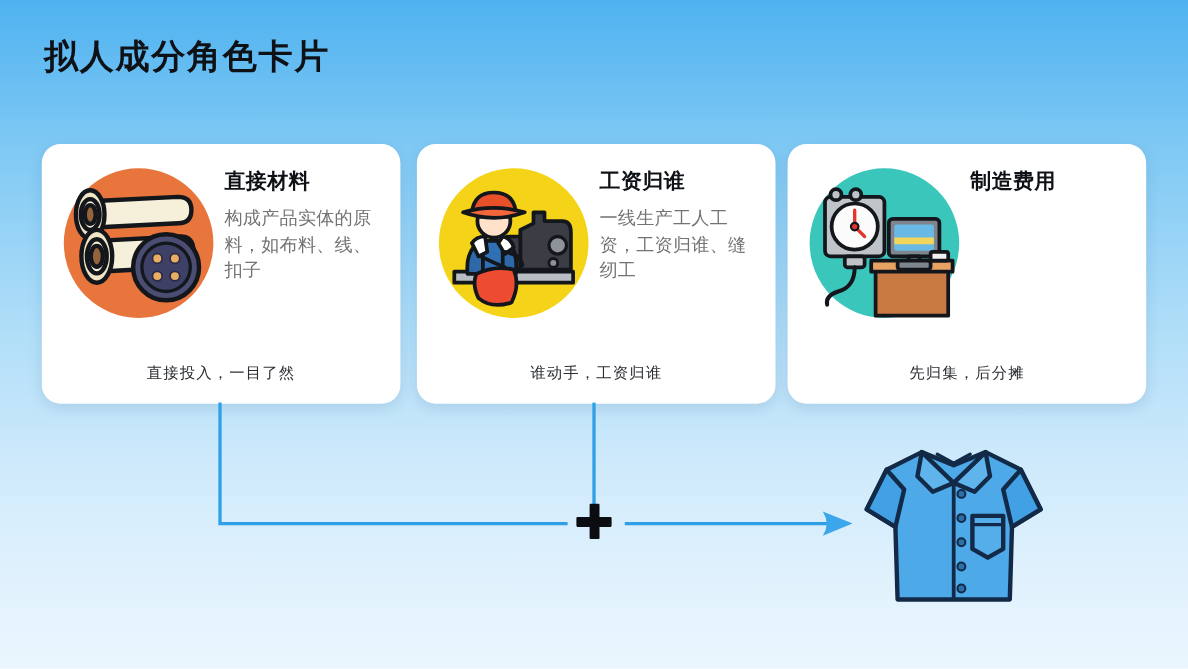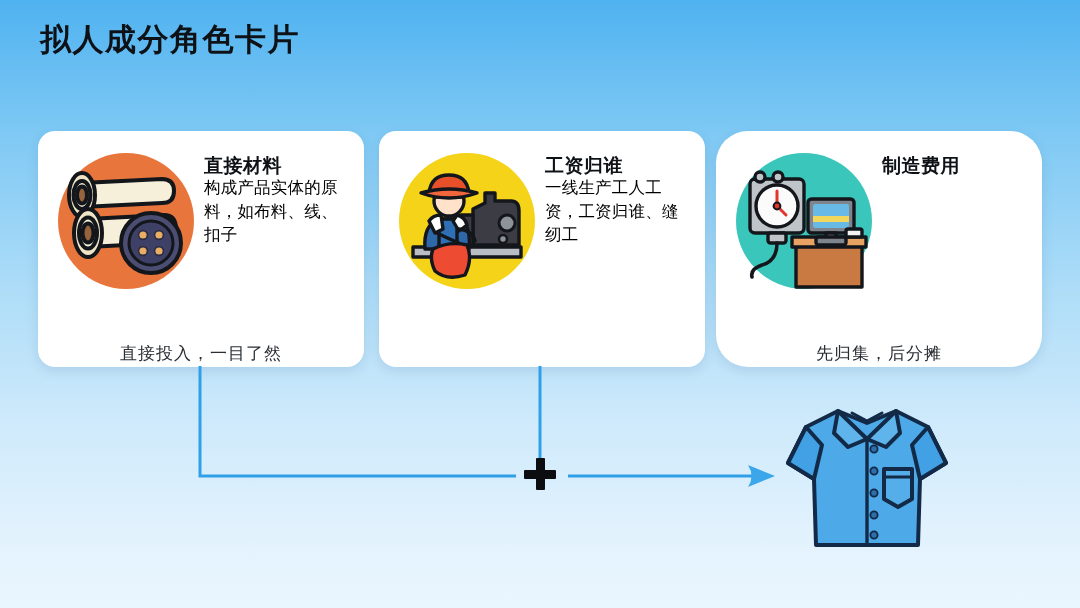--- a/index.html
+++ b/index.html
@@ -18,21 +18,21 @@
     width: 1080px;
     height: 608px;
     background: linear-gradient(180deg, #4FB2F0 0%, #7FC9F4 22%, #AEDDF8 48%, #CFEAFB 70%, #E2F2FD 88%, #EAF6FE 100%);
     overflow: hidden;
   }
 
   
   #page-title {
     position: absolute;
     left: 40px;
-    top: 23px;
+    top: 35px;
     font-size: 31px;
     font-weight: bold;
     color: #0E1116;
     letter-spacing: 1.5px;
     line-height: 1.1;
     white-space: nowrap;
     text-align: center;
   }
 
   
@@ -42,21 +42,21 @@
     width: 326px;
     height: 236px;
     background: #FFFFFF;
     border-radius: 17px;
     box-shadow: 0 4px 12px rgba(30, 80, 130, 0.13);
     box-sizing: border-box;
     overflow: hidden;
   }
   #card-0 { left: 38px; }
   #card-1 { left: 379px; }
-  #card-2 { left: 716px; border-radius: 32px; }
+  #card-2 { left: 716px; }
 
   .card-top {
     position: relative;
     height: 178px;
   }
   .icon-circle {
     position: absolute;
     left: 20px;
     top: 22px;
     width: 136px;
@@ -71,33 +71,33 @@
   }
   .card-title {
     font-size: 19px;
     font-weight: bold;
     color: #0E1116;
     letter-spacing: 0.5px;
     line-height: 1.12;
     white-space: nowrap;
   }
   .card-desc {
-    margin-top: 0;
+    margin-top: 12px;
     font-size: 16.5px;
-    color: #000000;
+    color: #737373;
     line-height: 1.42;
     letter-spacing: 0.2px;
   }
   .card-footer {
     position: absolute;
     left: 0;
     right: 0;
-    bottom: 2px;
+    bottom: 18px;
     text-align: center;
-    font-size: 17px;
+    font-size: 14px;
     color: #2A2E33;
     letter-spacing: 1px;
   }
 
   
   #flow {
     position: absolute;
     left: 0;
     top: 360px;
     width: 1080px;
@@ -210,20 +210,21 @@
 
             <path d="M34 96 Q50 88 68 92 Q74 106 66 122 Q48 128 36 118 Q30 106 34 96 Z" fill="#EE4B33"></path>
           </g>
         </svg>
       </div>
       <div class="card-text">
         <div class="card-title">工资归谁</div>
         <div class="card-desc">一线生产工人工资，工资归谁、缝纫工</div>
       </div>
     </div>
+    <div class="card-footer">谁动手，工资归谁</div>
   </div>
 
   <div class="card" id="card-2">
     <div class="card-top">
       <div class="icon-circle" style="background:#3BC6BC;">
         <svg viewBox="0 0 136 136" width="136" height="136">
           <g stroke="#13161B" stroke-width="3.4" stroke-linejoin="round" stroke-linecap="round">
 
             <rect x="14" y="26" width="54" height="54" rx="5" fill="#BFC4C9"></rect>
             <circle cx="24" cy="24" r="5" fill="#BFC4C9"></circle>

